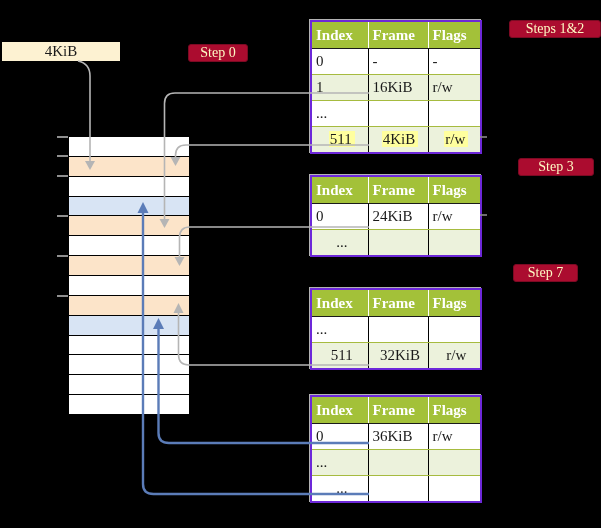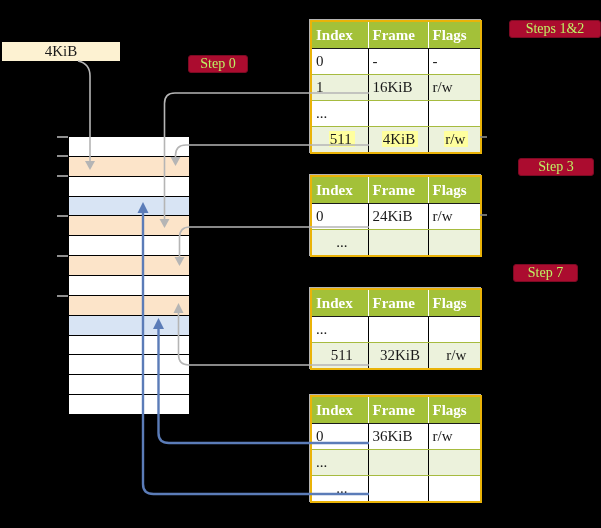--- a/index.html
+++ b/index.html
@@ -9,45 +9,45 @@
   }
   
   .frame-box{
     position:absolute;left:2px;top:42px;width:118px;height:19px;
     background:#fdf2d2;color:#1a1a1a;font-size:15px;
     display:flex;align-items:center;justify-content:center;
   }
   
   .badge{
     position:absolute;height:18px;background:#ab0c2f;border:1px solid #7c0a23;
-    border-radius:3px;color:#bef264;font-size:14px;
+    border-radius:3px;color:#fef9c3;font-size:14px;
     display:flex;align-items:center;justify-content:center;padding:0 6px;
     box-sizing:border-box;
   }
-  #badge-step0 {left:188px;top:55px;width:60px;}
+  #badge-step0 {left:188px;top:44px;width:60px;}
   #badge-steps12{left:509px;top:20px;width:92px;}
   #badge-step3 {left:518px;top:158px;width:76px;}
   #badge-step4 {left:513px;top:264px;width:65px;}
   
   #memory{
     position:absolute;left:68px;top:136px;width:122px;height:279px;
     display:flex;flex-direction:column;box-sizing:border-box;border:1px solid #000;
   }
   .mrow{flex:1;border-bottom:1px solid #000;}
   .mrow:last-child{border-bottom:none;}
   .mrow.free{background:#ffffff;}
   .mrow.pagetable{background:#fce4c9;}
   .mrow.data{background:#d8e4f4;}
   .tick{position:absolute;left:57px;width:11px;height:2px;background:#8f8f8f;}
   
   .pt-wrap{position:absolute;left:310px;width:170px;}
   #pt0{top:20px;} #pt1{top:175px;} #pt2{top:288px;} #pt3{top:395px;}
   table.pt{
     border-collapse:collapse;width:170px;table-layout:fixed;
-    border:2px solid #eab308;box-shadow:-1px -1px 0 0 #b3b3b3;
+    border:2px solid #6d28d9;box-shadow:-1px -1px 0 0 #b3b3b3;
     background:#fff;
   }
   table.pt col.c-index{width:57px;}
   table.pt col.c-frame{width:60px;}
   table.pt col.c-flags{width:53px;}
   table.pt th{
     background:#a3c139;color:#fff;font-size:15px;font-weight:bold;
     height:26px;text-align:left;padding:0 0 0 4px;
     border-right:1px solid #fff;border-bottom:1px solid #1a1a1a;
   }

